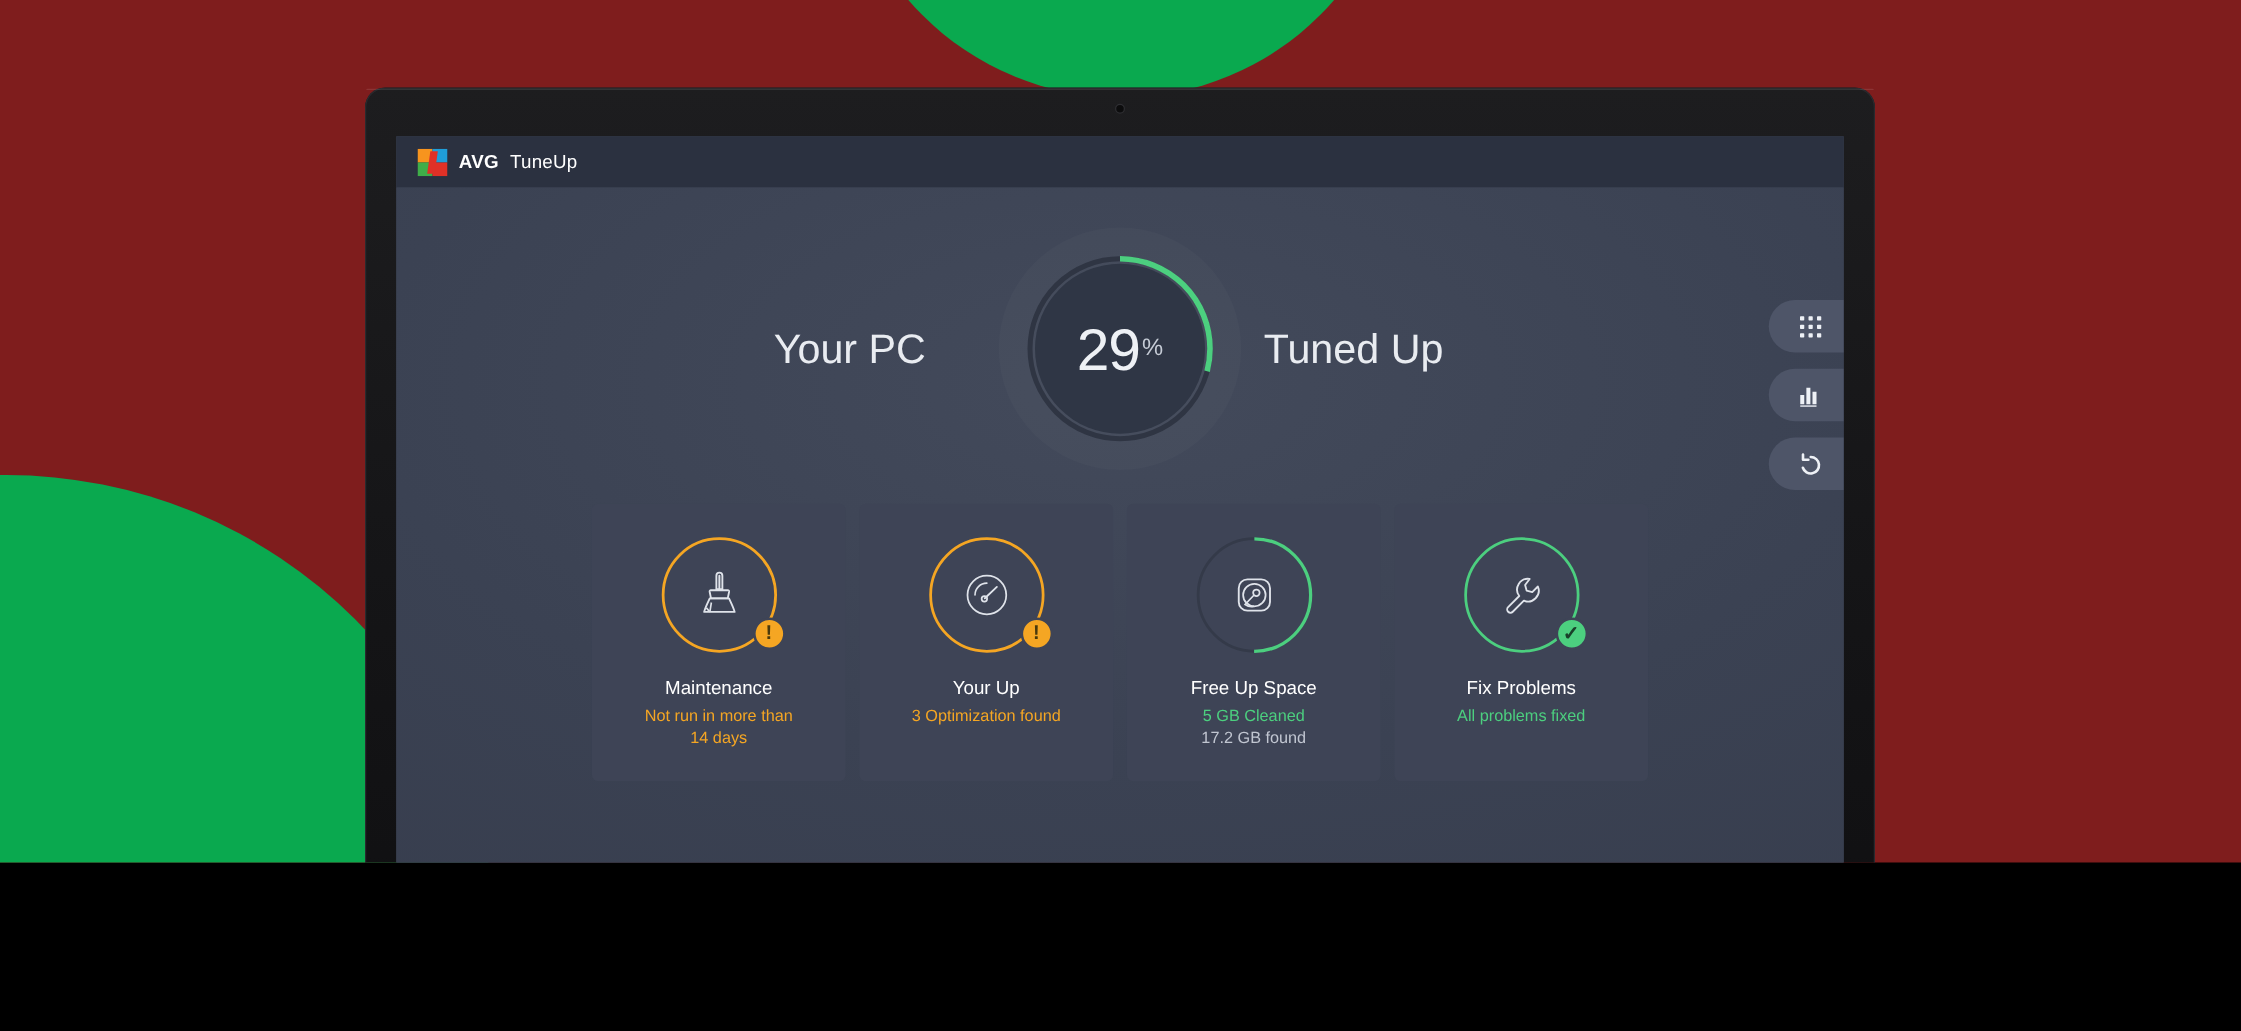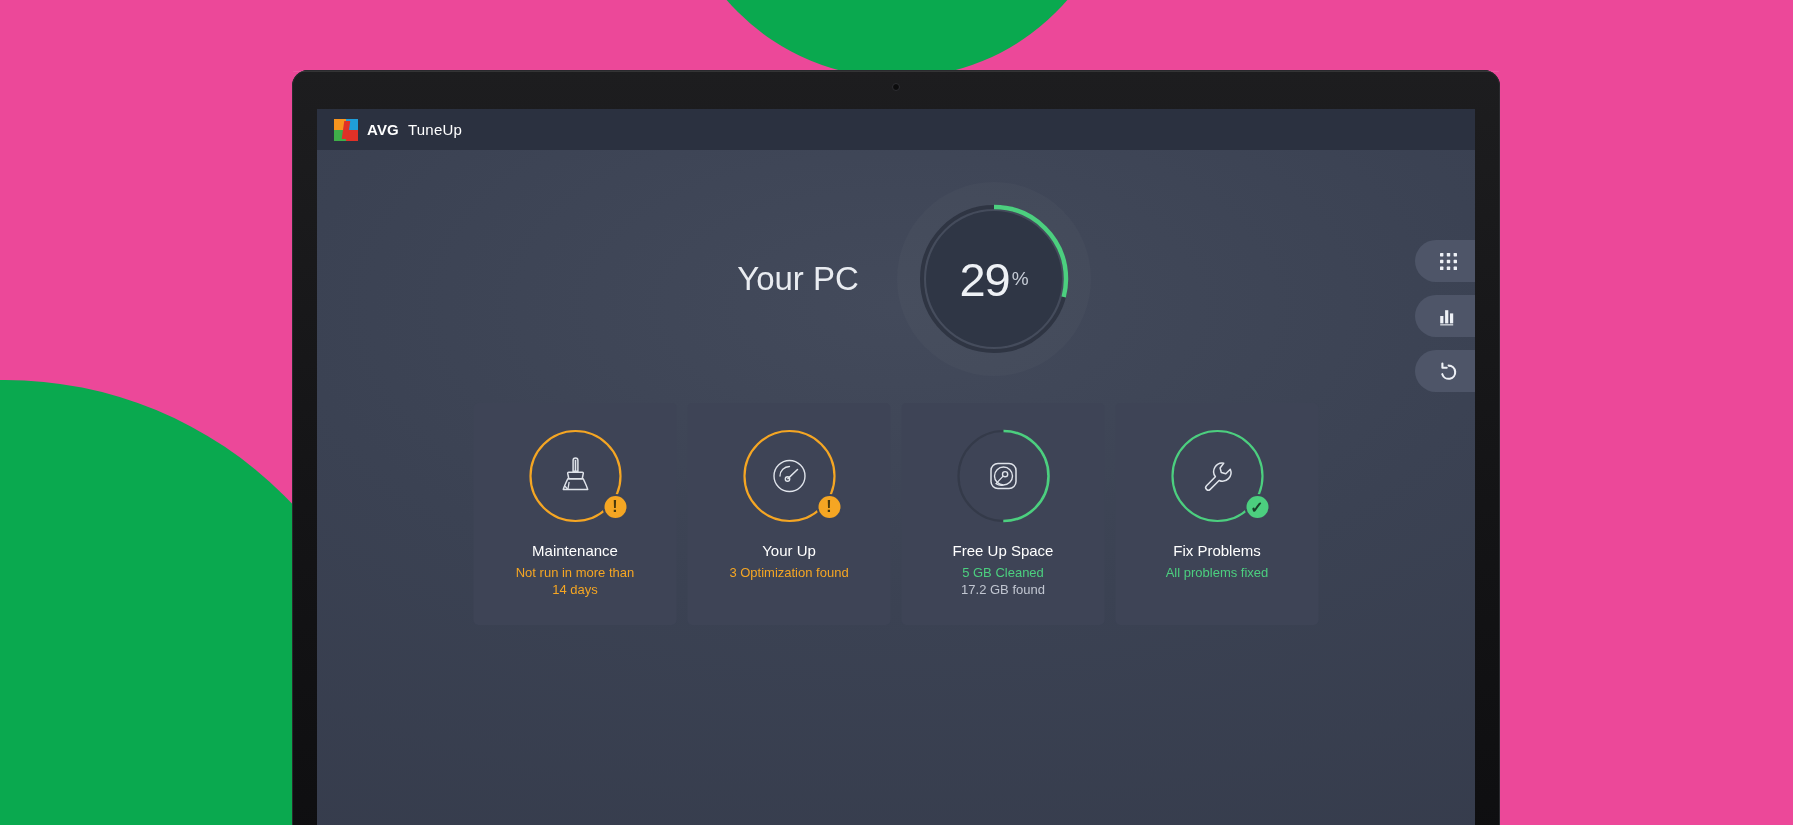--- a/index.html
+++ b/index.html
@@ -8,22 +8,22 @@
     height: 825px;
     overflow: hidden;
     background: #000000;
     font-family: "Liberation Sans", sans-serif;
   }
 
   
   #stage {
     position: relative;
     width: 1793px;
-    height: 825px;
-    background: #ec4899;
+    height: 690px;
+    background: #7f1d1d;
     overflow: hidden;
   }
   .bg-circle-top {
     position: absolute;
     left: 672px;
     top: -372px;
     width: 450px;
     height: 450px;
     border-radius: 50%;
     background: #0aa94f;
@@ -192,21 +192,21 @@
     align-items: center;
     justify-content: center;
     gap: 0;
   }
   .hero-word {
     color: #e9ecf1;
     font-size: 33px;
     font-weight: 300;
     width: 196px;
   }
-  .hero-word.left { text-align: center; padding-right: 34px; }
+  .hero-word.left { text-align: left; padding-right: 34px; }
   .hero-word.right { text-align: left; padding-left: 34px; }
   .gauge {
     position: relative;
     width: 162px;
     height: 162px;
     flex: none;
   }
   .gauge .halo {
     position: absolute;
     inset: -16px;
@@ -371,20 +371,21 @@
               <circle cx="81" cy="81" r="72" fill="none" stroke="#2f3543" stroke-width="4"></circle>
               <circle cx="81" cy="81" r="68" fill="#2f3645"></circle>
               <circle id="gauge-arc" cx="81" cy="81" r="72" fill="none" stroke="#4ccf7f" stroke-width="4.5" stroke-linecap="butt" transform="rotate(-90 81 81)" stroke-dasharray="452.39" stroke-dashoffset="321.20"></circle>
             </svg>
             <div class="gauge-val">
               <span class="gauge-num">29</span>
               <span class="gauge-pct">%</span>
             </div>
           </div>
 
+          <div class="hero-word right">Tuned Up</div>
         </div>
 
         <div class="cards">
 
           <div class="card">
             <div class="card-ring">
               <svg class="ring" viewBox="0 0 96 96">
                 <circle cx="48" cy="48" r="45" fill="none" stroke="#f5a623" stroke-width="2.2"></circle>
               </svg>
               <div class="card-glyph">

